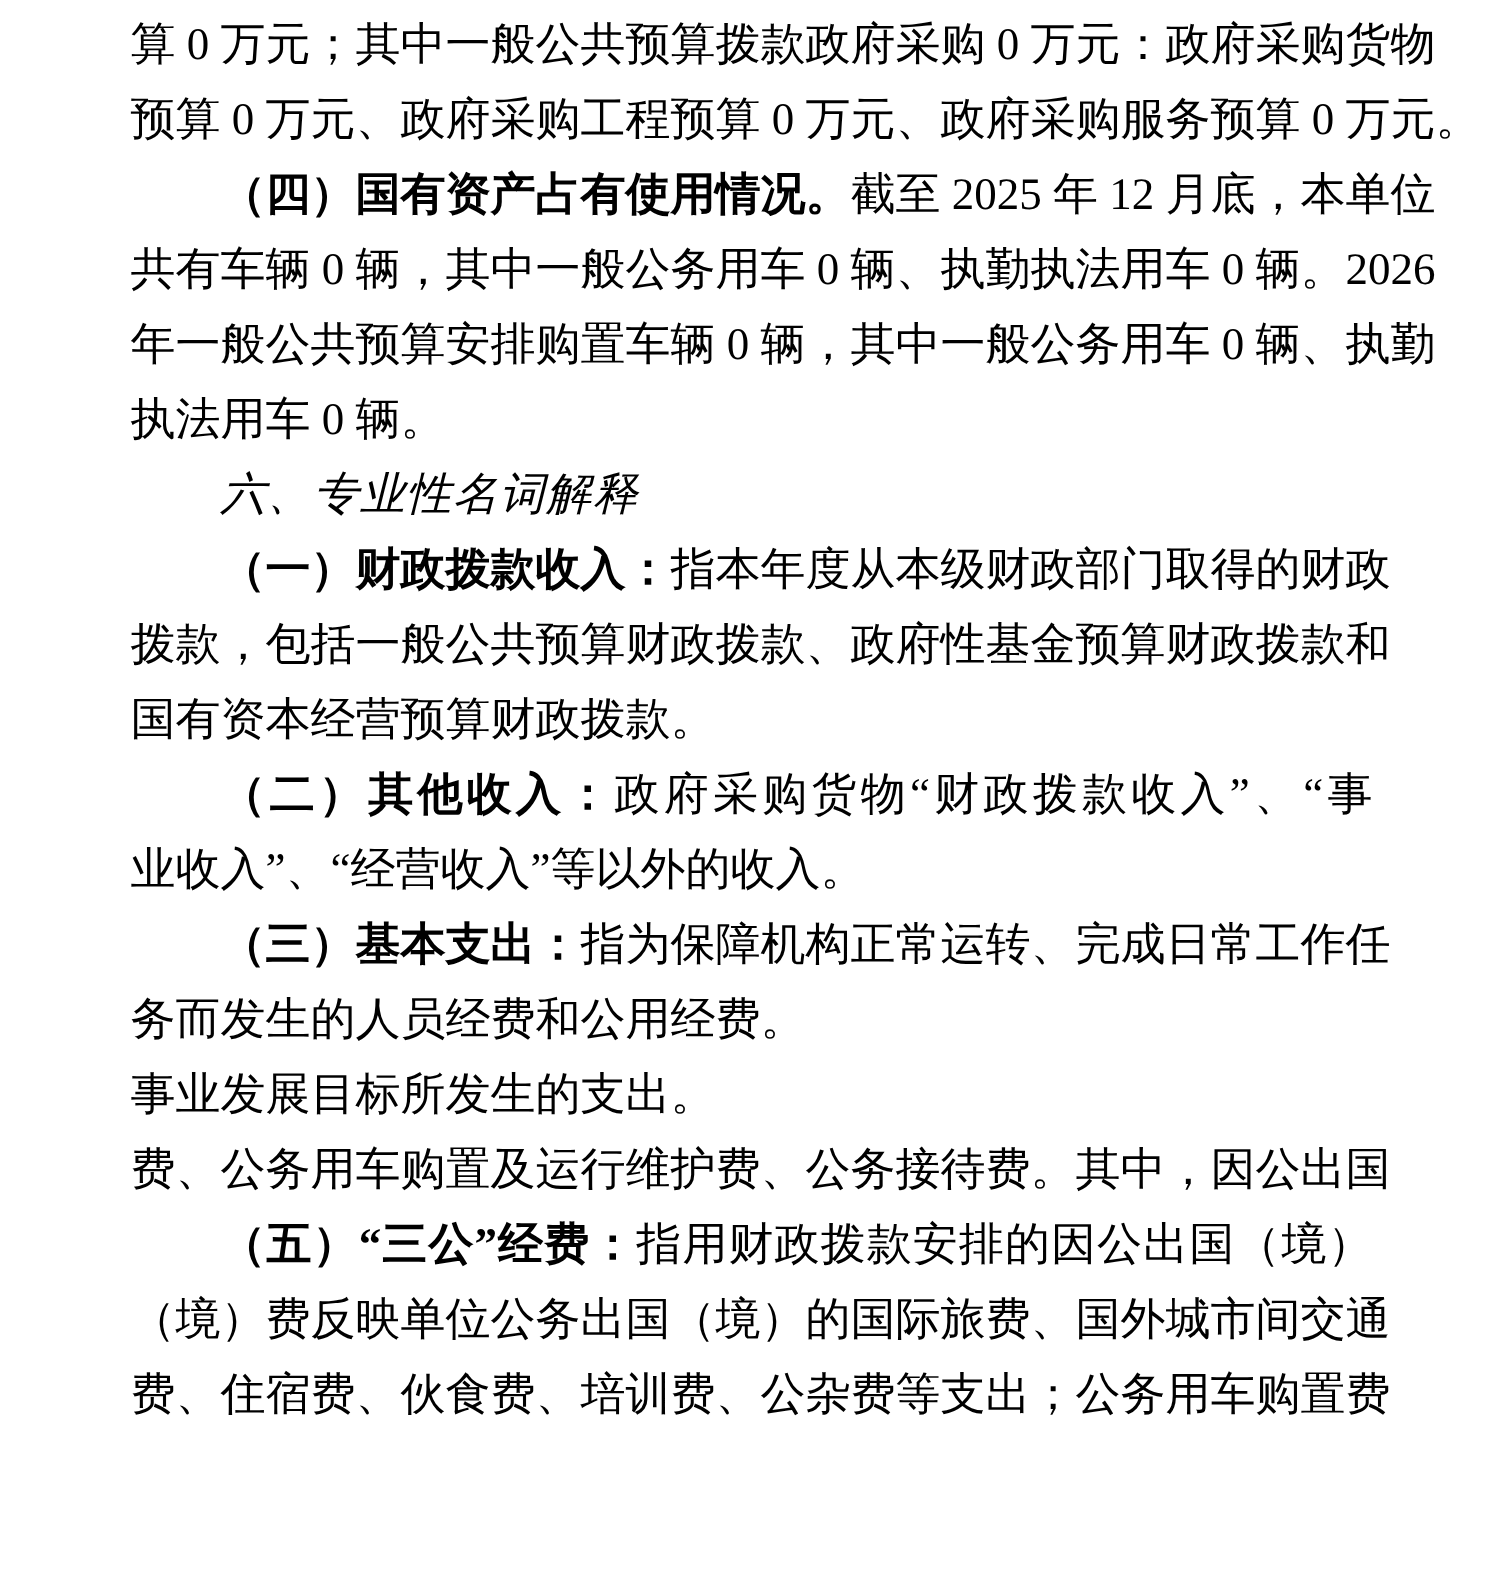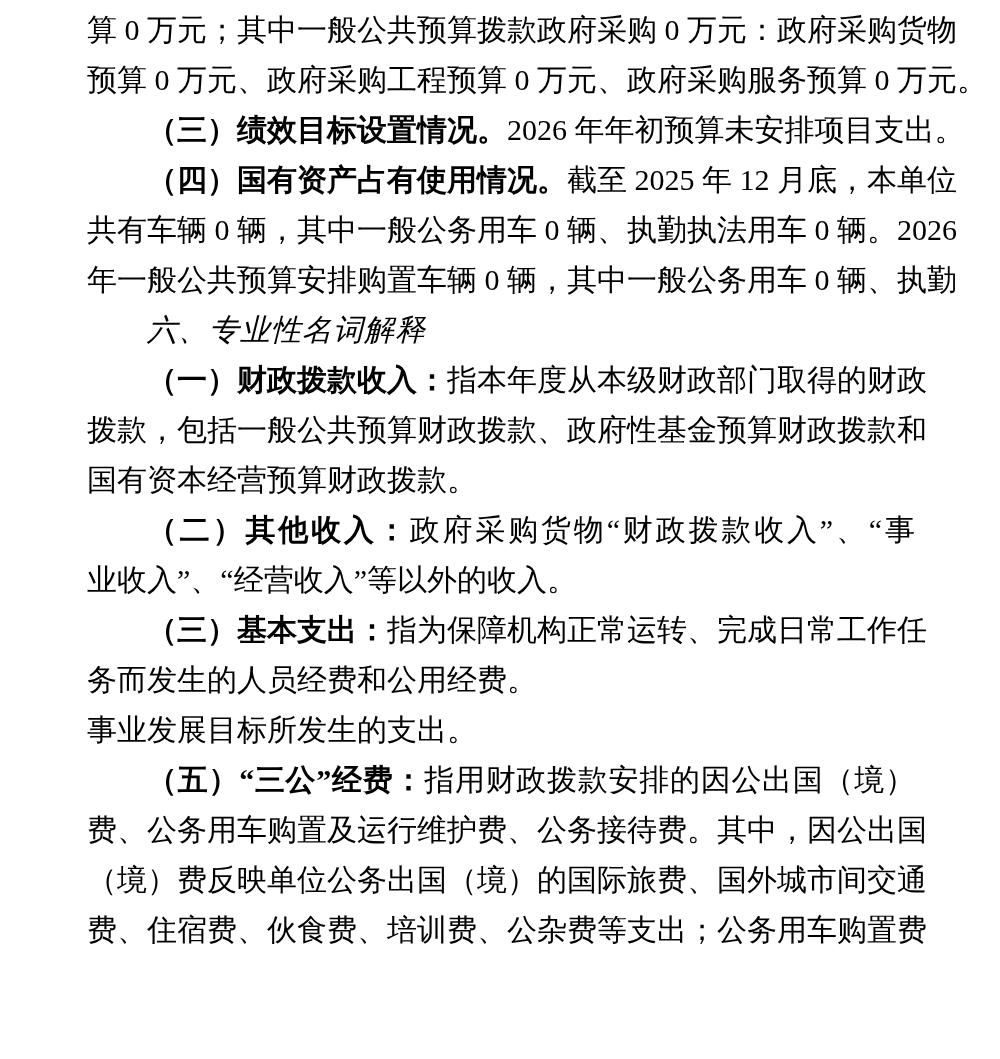--- a/index.html
+++ b/index.html
@@ -50,31 +50,31 @@
     font-weight: normal;
   }
 </style>
 </head>
 <body>
 
 <div class="page">
   <div class="doc-text" id="doc-text">
       <div class="line fill"><span class="body-seg">算 0 万元；其中一般公共预算拨款政府采购 0 万元：政府采购货物</span></div>
       <div class="line fill"><span class="body-seg">预算 0 万元、政府采购工程预算 0 万元、政府采购服务预算 0 万元。</span></div>
-      <div class="line fill indent"><span class="term">（三）绩效目标设置情况。</span><span class="body-seg">2026 年年初预算未安排项目支出。</span></div>
       <div class="line fill indent"><span class="term">（四）国有资产占有使用情况。</span><span class="body-seg">截至 2025 年 12 月底，本单位</span></div>
       <div class="line fill"><span class="body-seg">共有车辆 0 辆，其中一般公务用车 0 辆、执勤执法用车 0 辆。2026</span></div>
       <div class="line fill"><span class="body-seg">年一般公共预算安排购置车辆 0 辆，其中一般公务用车 0 辆、执勤</span></div>
+      <div class="line"><span class="body-seg">执法用车 0 辆。</span></div>
       <div class="line indent heading"><span class="body-seg">六、专业性名词解释</span></div>
       <div class="line fill indent"><span class="term">（一）财政拨款收入：</span><span class="body-seg">指本年度从本级财政部门取得的财政</span></div>
       <div class="line fill"><span class="body-seg">拨款，包括一般公共预算财政拨款、政府性基金预算财政拨款和</span></div>
       <div class="line"><span class="body-seg">国有资本经营预算财政拨款。</span></div>
       <div class="line fill indent"><span class="term">（二）其他收入：</span><span class="body-seg">政府采购货物“财政拨款收入”、“事</span></div>
       <div class="line"><span class="body-seg">业收入”、“经营收入”等以外的收入。</span></div>
       <div class="line fill indent"><span class="term">（三）基本支出：</span><span class="body-seg">指为保障机构正常运转、完成日常工作任</span></div>
       <div class="line"><span class="body-seg">务而发生的人员经费和公用经费。</span></div>
       <div class="line"><span class="body-seg">事业发展目标所发生的支出。</span></div>
+      <div class="line fill"><span class="body-seg">费、公务用车购置及运行维护费、公务接待费。其中，因公出国</span></div>
       <div class="line fill indent"><span class="term">（五）“三公”经费：</span><span class="body-seg">指用财政拨款安排的因公出国（境）</span></div>
-      <div class="line fill"><span class="body-seg">费、公务用车购置及运行维护费、公务接待费。其中，因公出国</span></div>
       <div class="line fill"><span class="body-seg">（境）费反映单位公务出国（境）的国际旅费、国外城市间交通</span></div>
       <div class="line fill"><span class="body-seg">费、住宿费、伙食费、培训费、公杂费等支出；公务用车购置费</span></div>
     </div>
 </div>
 
 </body></html>

